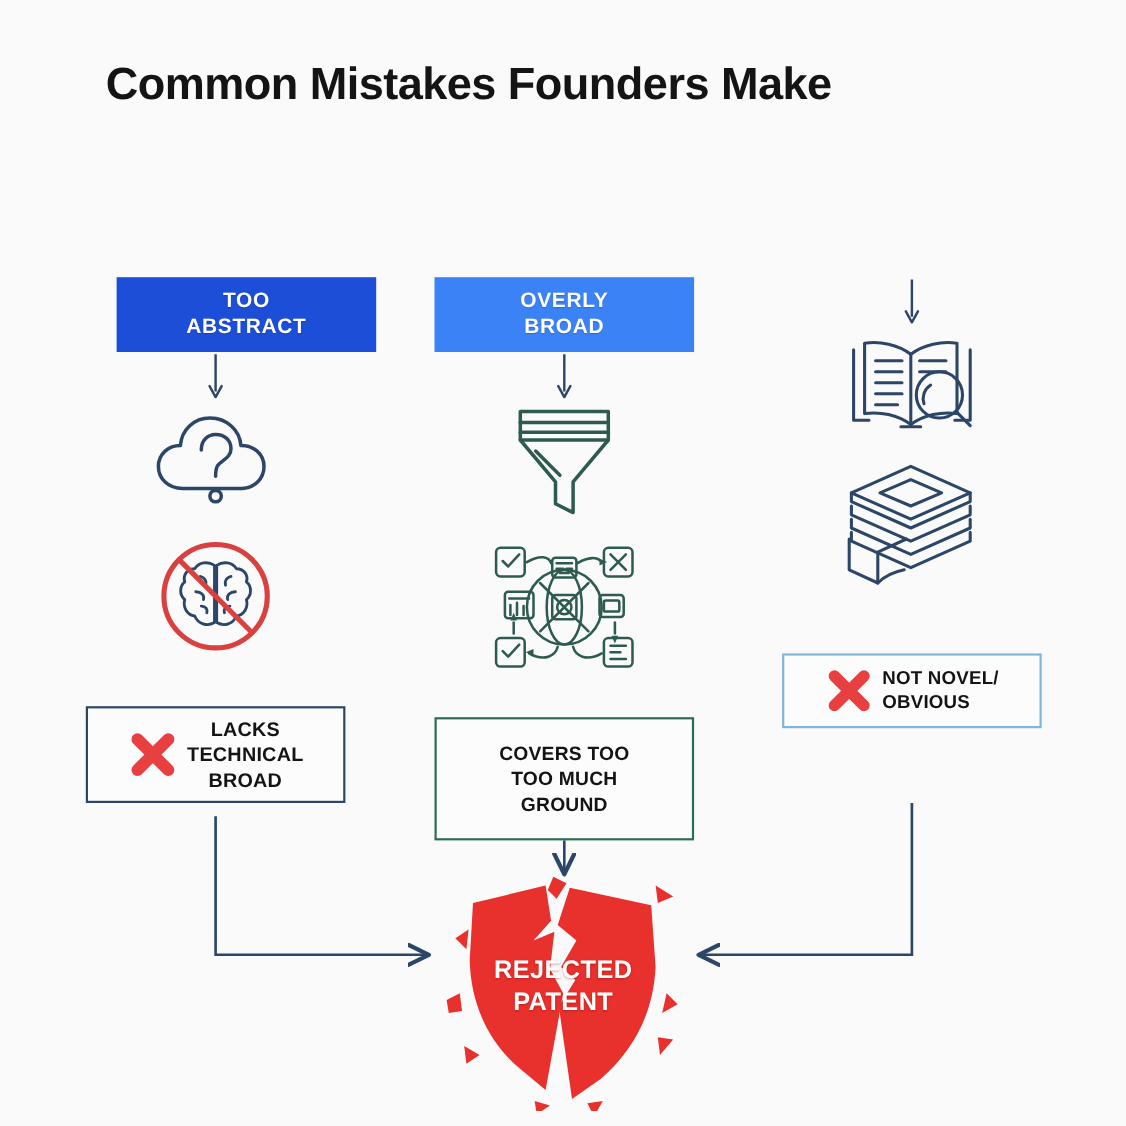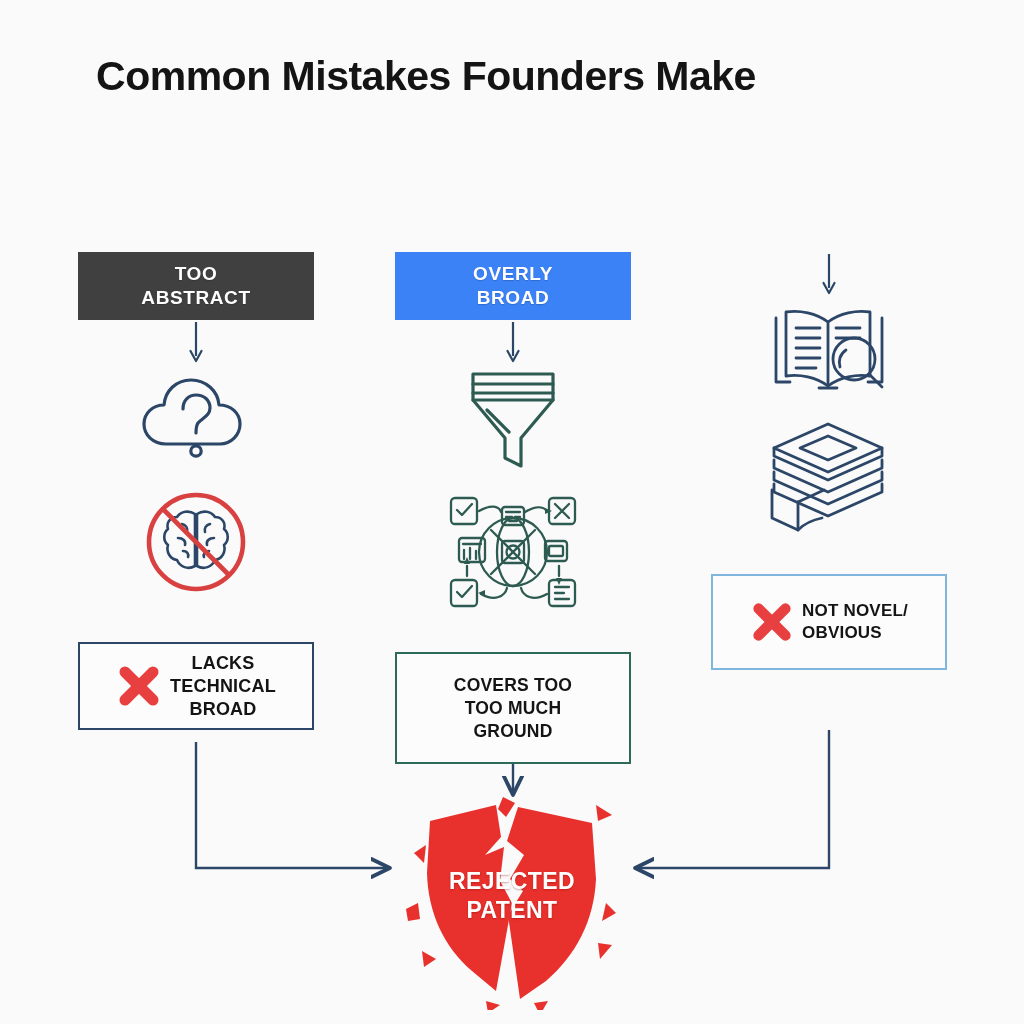--- a/index.html
+++ b/index.html
@@ -69,21 +69,21 @@
     color:#141414;
     font-weight:bold;
     font-size:18px;
     line-height:23px;
     text-align:center;
     letter-spacing:0.2px;
   }
   .resultbox .rtext .bl { display:block; }
   #box-0 { height:88px; }
   #box-1 { height:112px; }
-  #box-2 { height:96px; }
+  #box-2 { height:68px;margin-top:20px; }
   #box-1 .rtext { font-size:17.5px; }
   #box-2 .rtext { text-align:left; font-size:17px; line-height:22px; }
 
   
   #flow {
     position:absolute; left:0; top:0;
     width:1024px; height:1024px;
     pointer-events:none;
   }
 
@@ -122,21 +122,21 @@
 
   <path d="M196,742 L196,868 L388,868" fill="none" stroke="#2c4668" stroke-width="2.4" marker-end="url(#ah)"></path>
 
   <path d="M513,752 L513,793" fill="none" stroke="#2c4668" stroke-width="2.4" marker-end="url(#ah)"></path>
 
   <path d="M829,730 L829,868 L637,868" fill="none" stroke="#2c4668" stroke-width="2.4" marker-end="url(#ah)"></path>
 </svg>
 
 <div class="column" id="col-0">
 
-  <div class="banner" id="banner-0" style="background: #404040; color: rgb(255, 255, 255);">
+  <div class="banner" id="banner-0" style="background: #1d4ed8; color: rgb(255, 255, 255); margin-left: 28px;">
     <span class="bl">TOO</span>
     <span class="bl">ABSTRACT</span>
   </div>
 
   <svg class="varrow" viewBox="0 0 236 46">
     <path d="M118,2 L118,36" stroke="#2c4668" stroke-width="2.2" fill="none"></path>
     <path d="M112.5,31 L118,41 L123.5,31" stroke="#2c4668" stroke-width="2.2" fill="none" stroke-linecap="round" stroke-linejoin="round"></path>
   </svg>
 
   <div class="icon-slot">

